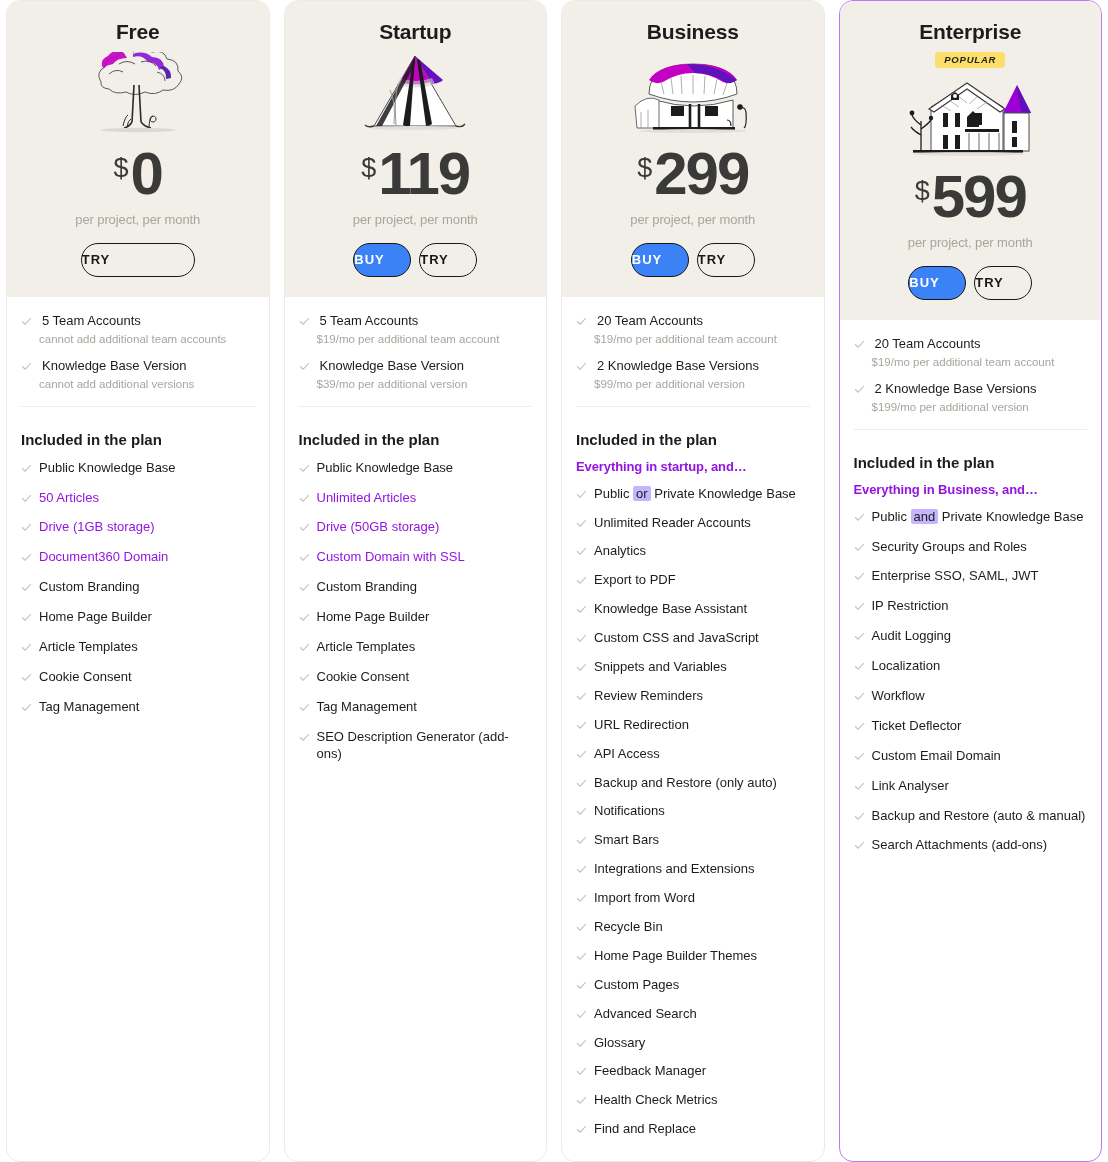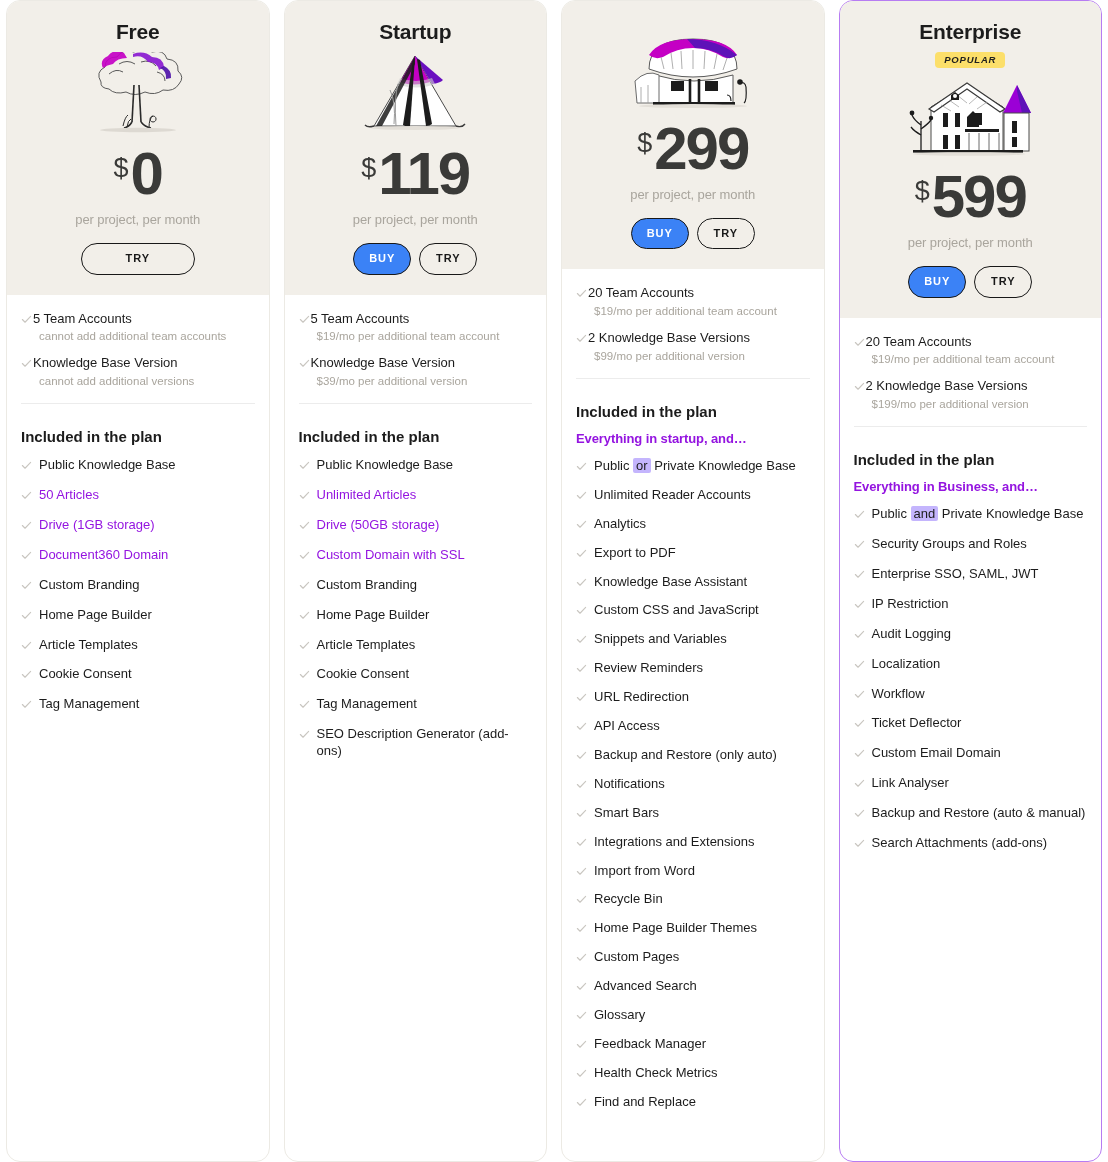--- a/index.html
+++ b/index.html
@@ -95,28 +95,28 @@
     margin-top: 11px;
     letter-spacing: -0.1px;
   }
   .cta-row {
     margin-top: 16px;
     display: flex;
     gap: 8px;
     justify-content: center;
   }
   .btn {
-    font-size: 11px;
+    font-size: 13px;
     font-weight: bold;
     letter-spacing: 1px;
     border-radius: 999px;
     padding: 8px 0;
     cursor: pointer;
     line-height: 1.2;
-    text-align: center;
+    text-align: left;
   }
   .btn-buy {
     background: #3b82f6;
     color: #ffffff;
     border: 1.5px solid #181818;
     width: 58px;
   }
   .btn-try {
     background: transparent;
     color: #181818;
@@ -131,21 +131,21 @@
     flex: 1 1 auto;
     display: flex;
     flex-direction: column;
   }
   .limits { padding-bottom: 14px; }
   .limit-item { margin-bottom: 11px; }
   .limit-item:last-child { margin-bottom: 0; }
   .limit-main {
     display: flex;
     align-items: flex-start;
-    gap: 1px;
+    gap: 10px;
     font-size: 13px;
     color: #1c1c1c;
     line-height: 1.3;
   }
   .limit-sub {
     font-size: 11.5px;
     color: #a9a59d;
     margin-left: 18px;
     margin-top: 2px;
     line-height: 1.3;
@@ -473,20 +473,21 @@
                 <path d="M1.5 6 L4.4 9 L10.5 2.6" fill="none" stroke="#c9c6c0" stroke-width="1.2" stroke-linecap="round" stroke-linejoin="round"></path>
               </svg>
             </span>
             <span>SEO Description Generator (add-ons)</span>
           </div>
         </div>
       </div>
     </div>
     <div class="plan-card">
       <div class="card-head">
+        <div class="plan-name">Business</div>
         <div class="illus">
           <svg width="132" height="86" viewBox="0 0 132 86">
     <path d="M22 44 q0-30 44-30 q44 0 44 30 q-22 8-44 8 q-22 0-44-8z" fill="#ffffff" stroke="#5a5a5a" stroke-width="1"></path>
     <path d="M22 30 q10-16 44-16 q34 0 44 16 q-8 5-14 2 q-14-9-30-9 q-16 0-30 9 q-8 3-14-2z" fill="#c400c4"></path>
     <path d="M60 14 q30 0 50 16 q-6 5-12 2 q-14-9-30-9z" fill="#5e12b8"></path>
     <g stroke="#9a9a9a" stroke-width="0.8" fill="none">
       <path d="M34 32 l3 12"></path>
               <path d="M44 28 l2 16"></path>
               <path d="M54 26 l1 18"></path>
       <path d="M66 25 l0 19"></path>

